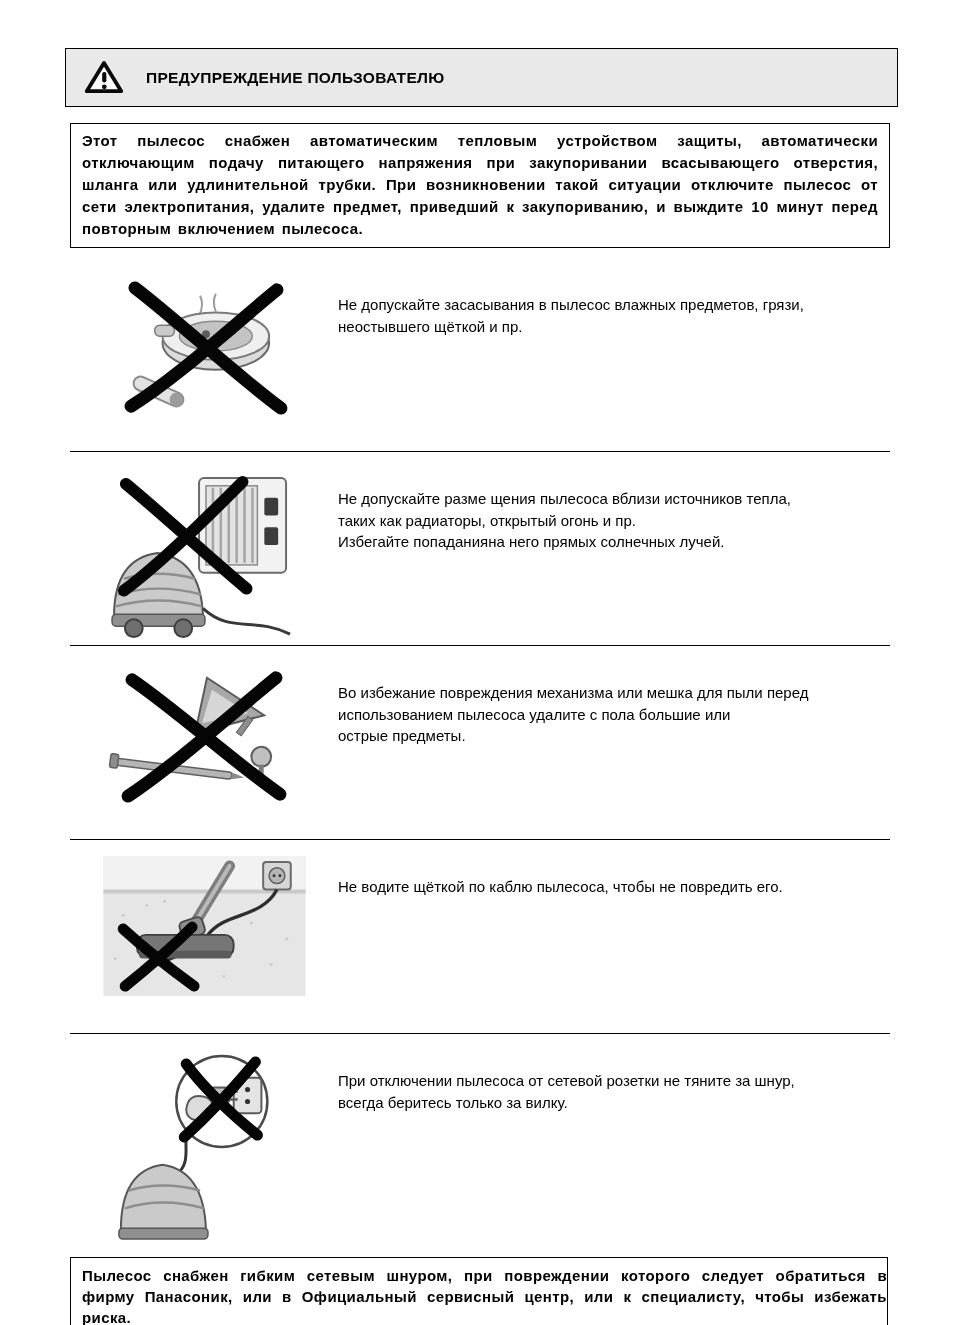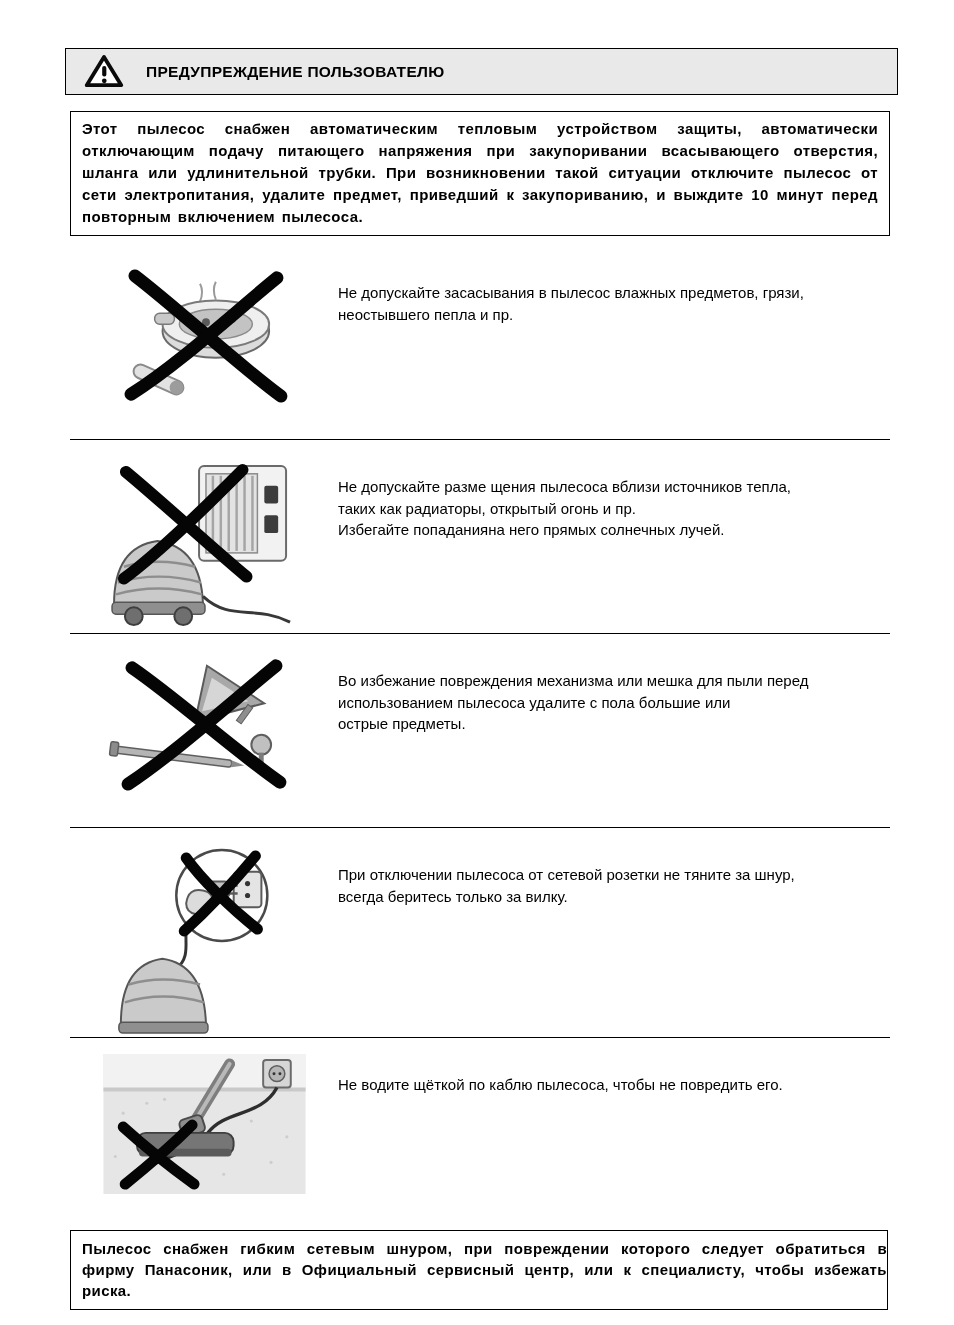--- a/index.html
+++ b/index.html
@@ -11,21 +11,21 @@
     height: 1325px;
     background: #fff;
     padding: 48px 56px 0 65px;
     overflow: hidden;
     position: relative;
   }
 
   .header-box {
     border: 1px solid #000;
     background: #e9e9e9;
-    height: 47px;
+    height: 59px;
     display: flex;
     align-items: center;
     gap: 22px;
     padding-left: 18px;
   }
   .header-title {
     font-weight: bold;
     font-size: 15.5px;
     letter-spacing: 0.3px;
   }
@@ -122,21 +122,21 @@
             <rect x="26" y="114" width="54" height="14" rx="7" fill="#e2e2e2" stroke="#8a8a8a" stroke-width="2"></rect>
             <rect x="66" y="114" width="14" height="14" rx="7" fill="#9c9c9c"></rect>
           </g>
           <g>
             <path d="M30 14 C72 46, 132 102, 178 136" stroke="#050505" stroke-width="13" stroke-linecap="round" fill="none"></path>
             <path d="M174 16 C132 50, 74 104, 26 134" stroke="#050505" stroke-width="13" stroke-linecap="round" fill="none"></path>
           </g>
         </svg>
       </div>
       <div class="row-text">Не допускайте засасывания в пылесос влажных предметов, грязи,
-неостывшего пепла и пр.</div>
+неостывшего щёткой и пр.</div>
     </div>
 
     <div class="warning-row">
       <div class="row-figure">
         <svg viewBox="0 0 195 178" width="195" height="176">
           <rect x="92" y="10" width="88" height="96" rx="5" fill="#f2f2f2" stroke="#6a6a6a" stroke-width="2"></rect>
           <rect x="99" y="18" width="52" height="80" fill="#e3e3e3" stroke="#8a8a8a" stroke-width="1.5"></rect>
           <line x1="106" y1="20" x2="106" y2="96" stroke="#a5a5a5" stroke-width="2.5"></line>
           <line x1="114" y1="20" x2="114" y2="96" stroke="#a5a5a5" stroke-width="2.5"></line>
           <line x1="122" y1="20" x2="122" y2="96" stroke="#a5a5a5" stroke-width="2.5"></line>
@@ -185,20 +185,55 @@
           </g>
         </svg>
       </div>
       <div class="row-text">Во избежание повреждения механизма или мешка для пыли перед
 использованием пылесоса удалите с пола большие или
 острые предметы.</div>
     </div>
 
     <div class="warning-row">
       <div class="row-figure">
+        <svg viewBox="0 0 205 142" width="205" height="140">
+          <rect x="0" y="0" width="205" height="142" fill="#e6e6e6"></rect>
+          <rect x="0" y="0" width="205" height="36" fill="#f2f2f2"></rect>
+          <rect x="0" y="34" width="205" height="4" fill="#c9c9c9"></rect>
+          <g fill="#cdcdcd">
+            <circle cx="20" cy="60" r="1.6"></circle>
+              <circle cx="44" cy="50" r="1.6"></circle>
+              <circle cx="150" cy="68" r="1.6"></circle>
+            <circle cx="170" cy="110" r="1.6"></circle>
+              <circle cx="122" cy="122" r="1.6"></circle>
+              <circle cx="62" cy="46" r="1.6"></circle>
+            <circle cx="186" cy="84" r="1.6"></circle>
+              <circle cx="12" cy="104" r="1.6"></circle>
+          </g>
+          <rect x="162" y="6" width="28" height="28" rx="3" fill="#d6d6d6" stroke="#6a6a6a" stroke-width="2"></rect>
+          <circle cx="176" cy="20" r="8" fill="#b5b5b5" stroke="#5f5f5f" stroke-width="1.5"></circle>
+          <circle cx="173" cy="20" r="1.5" fill="#333333"></circle>
+          <circle cx="179" cy="20" r="1.5" fill="#333333"></circle>
+          <path d="M176 34 C160 64, 124 56, 106 80 C88 104, 62 100, 34 122" stroke="#2e2e2e" stroke-width="3.5" fill="none"></path>
+          <path d="M128 10 L88 76" stroke="#7e7e7e" stroke-width="11" stroke-linecap="round"></path>
+          <path d="M128 10 L88 76" stroke="#b9b9b9" stroke-width="4" stroke-linecap="round"></path>
+          <rect x="78" y="64" width="24" height="18" rx="5" fill="#8d8d8d" stroke="#4a4a4a" stroke-width="2" transform="rotate(-18 90 73)"></rect>
+          <rect x="34" y="80" width="98" height="22" rx="9" fill="#767676" stroke="#3f3f3f" stroke-width="2"></rect>
+          <rect x="36" y="96" width="94" height="8" rx="4" fill="#5a5a5a"></rect>
+          <g>
+            <path d="M20 74 C42 94, 70 116, 92 132" stroke="#050505" stroke-width="11" stroke-linecap="round" fill="none"></path>
+            <path d="M90 72 C68 94, 42 116, 22 132" stroke="#050505" stroke-width="11" stroke-linecap="round" fill="none"></path>
+          </g>
+        </svg>
+      </div>
+      <div class="row-text">Не водите щёткой по каблю пылесоса, чтобы не повредить его.</div>
+    </div>
+
+    <div class="warning-row">
+      <div class="row-figure">
         <svg viewBox="0 0 185 195" width="185" height="193">
           <path d="M88 64 C60 84, 86 108, 64 126 C46 142, 64 158, 84 152" stroke="#333333" stroke-width="3" fill="none"></path>
           <circle cx="110" cy="52" r="46" fill="#ffffff" stroke="#4a4a4a" stroke-width="2.5"></circle>
           <rect x="122" y="28" width="28" height="36" rx="4" fill="#e4e4e4" stroke="#5a5a5a" stroke-width="2"></rect>
           <circle cx="136" cy="40" r="2.6" fill="#333333"></circle>
           <circle cx="136" cy="52" r="2.6" fill="#333333"></circle>
           <rect x="96" y="38" width="22" height="16" rx="5" fill="#c2c2c2" stroke="#5a5a5a" stroke-width="2"></rect>
           <line x1="118" y1="42" x2="126" y2="42" stroke="#5a5a5a" stroke-width="2.5"></line>
           <line x1="118" y1="50" x2="126" y2="50" stroke="#5a5a5a" stroke-width="2.5"></line>
           <path d="M74 60 q2 -16 17 -13 q13 3 8 15 q-4 11 -15 9 q-10 -2 -10 -11 Z" fill="#dcdcdc" stroke="#5a5a5a" stroke-width="2"></path>
@@ -209,54 +244,19 @@
           <g>
             <path d="M74 14 C88 34, 118 64, 146 86" stroke="#050505" stroke-width="11" stroke-linecap="round" fill="none"></path>
             <path d="M144 12 C124 36, 96 66, 72 88" stroke="#050505" stroke-width="11" stroke-linecap="round" fill="none"></path>
           </g>
         </svg>
       </div>
       <div class="row-text">При отключении пылесоса от сетевой розетки не тяните за шнур,
 всегда беритесь только за вилку.</div>
     </div>
 
-    <div class="warning-row">
-      <div class="row-figure">
-        <svg viewBox="0 0 205 142" width="205" height="140">
-          <rect x="0" y="0" width="205" height="142" fill="#e6e6e6"></rect>
-          <rect x="0" y="0" width="205" height="36" fill="#f2f2f2"></rect>
-          <rect x="0" y="34" width="205" height="4" fill="#c9c9c9"></rect>
-          <g fill="#cdcdcd">
-            <circle cx="20" cy="60" r="1.6"></circle>
-              <circle cx="44" cy="50" r="1.6"></circle>
-              <circle cx="150" cy="68" r="1.6"></circle>
-            <circle cx="170" cy="110" r="1.6"></circle>
-              <circle cx="122" cy="122" r="1.6"></circle>
-              <circle cx="62" cy="46" r="1.6"></circle>
-            <circle cx="186" cy="84" r="1.6"></circle>
-              <circle cx="12" cy="104" r="1.6"></circle>
-          </g>
-          <rect x="162" y="6" width="28" height="28" rx="3" fill="#d6d6d6" stroke="#6a6a6a" stroke-width="2"></rect>
-          <circle cx="176" cy="20" r="8" fill="#b5b5b5" stroke="#5f5f5f" stroke-width="1.5"></circle>
-          <circle cx="173" cy="20" r="1.5" fill="#333333"></circle>
-          <circle cx="179" cy="20" r="1.5" fill="#333333"></circle>
-          <path d="M176 34 C160 64, 124 56, 106 80 C88 104, 62 100, 34 122" stroke="#2e2e2e" stroke-width="3.5" fill="none"></path>
-          <path d="M128 10 L88 76" stroke="#7e7e7e" stroke-width="11" stroke-linecap="round"></path>
-          <path d="M128 10 L88 76" stroke="#b9b9b9" stroke-width="4" stroke-linecap="round"></path>
-          <rect x="78" y="64" width="24" height="18" rx="5" fill="#8d8d8d" stroke="#4a4a4a" stroke-width="2" transform="rotate(-18 90 73)"></rect>
-          <rect x="34" y="80" width="98" height="22" rx="9" fill="#767676" stroke="#3f3f3f" stroke-width="2"></rect>
-          <rect x="36" y="96" width="94" height="8" rx="4" fill="#5a5a5a"></rect>
-          <g>
-            <path d="M20 74 C42 94, 70 116, 92 132" stroke="#050505" stroke-width="11" stroke-linecap="round" fill="none"></path>
-            <path d="M90 72 C68 94, 42 116, 22 132" stroke="#050505" stroke-width="11" stroke-linecap="round" fill="none"></path>
-          </g>
-        </svg>
-      </div>
-      <div class="row-text">Не водите щёткой по каблю пылесоса, чтобы не повредить его.</div>
-    </div>
-
   </div>
 
   <div class="footer-box">Пылесос снабжен гибким сетевым шнуром, при повреждении которого следует обратиться в фирму Панасоник, или в Официальный сервисный центр, или к специалисту, чтобы избежать риска.</div>
 
   <div class="page-number">3</div>
 
 </div>
 
 </body></html>

